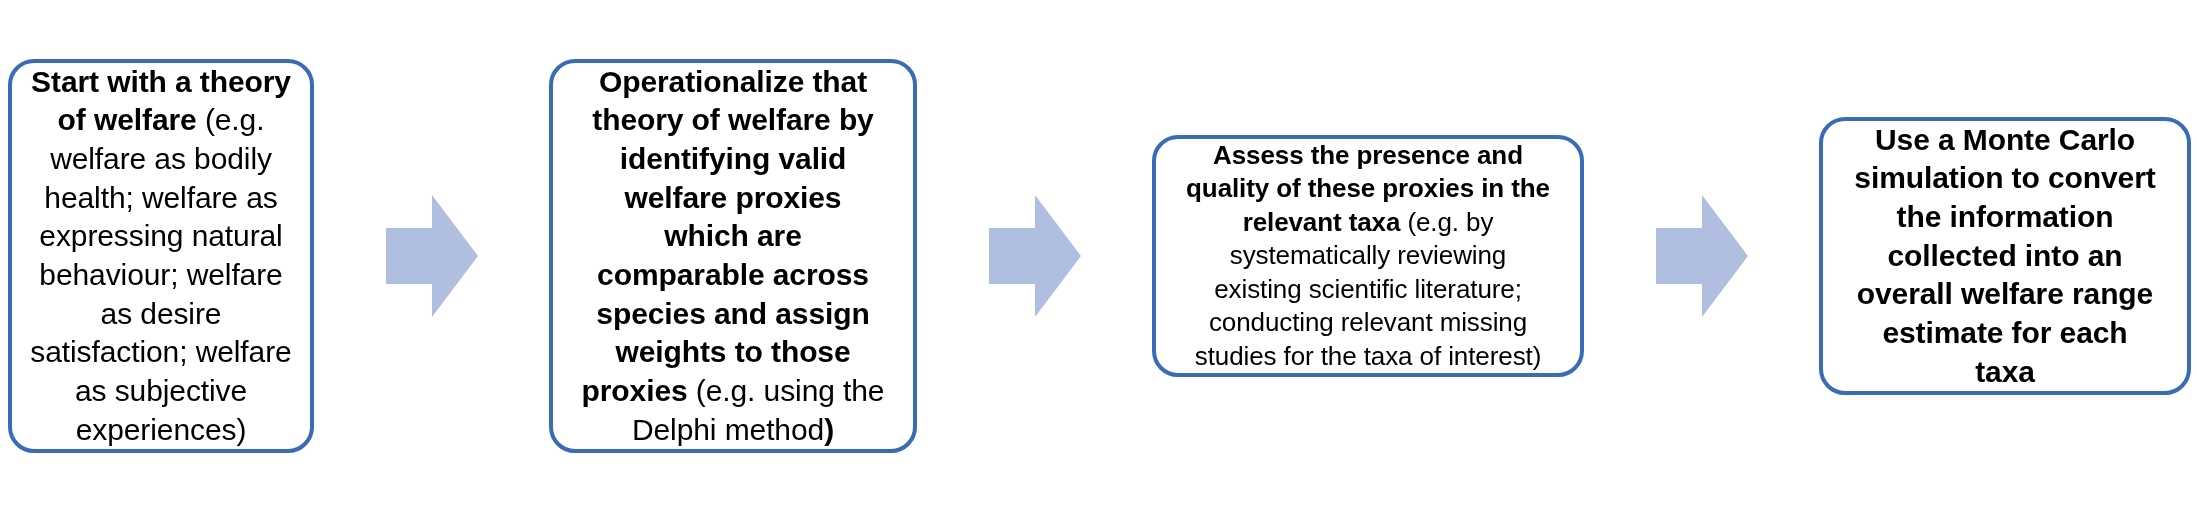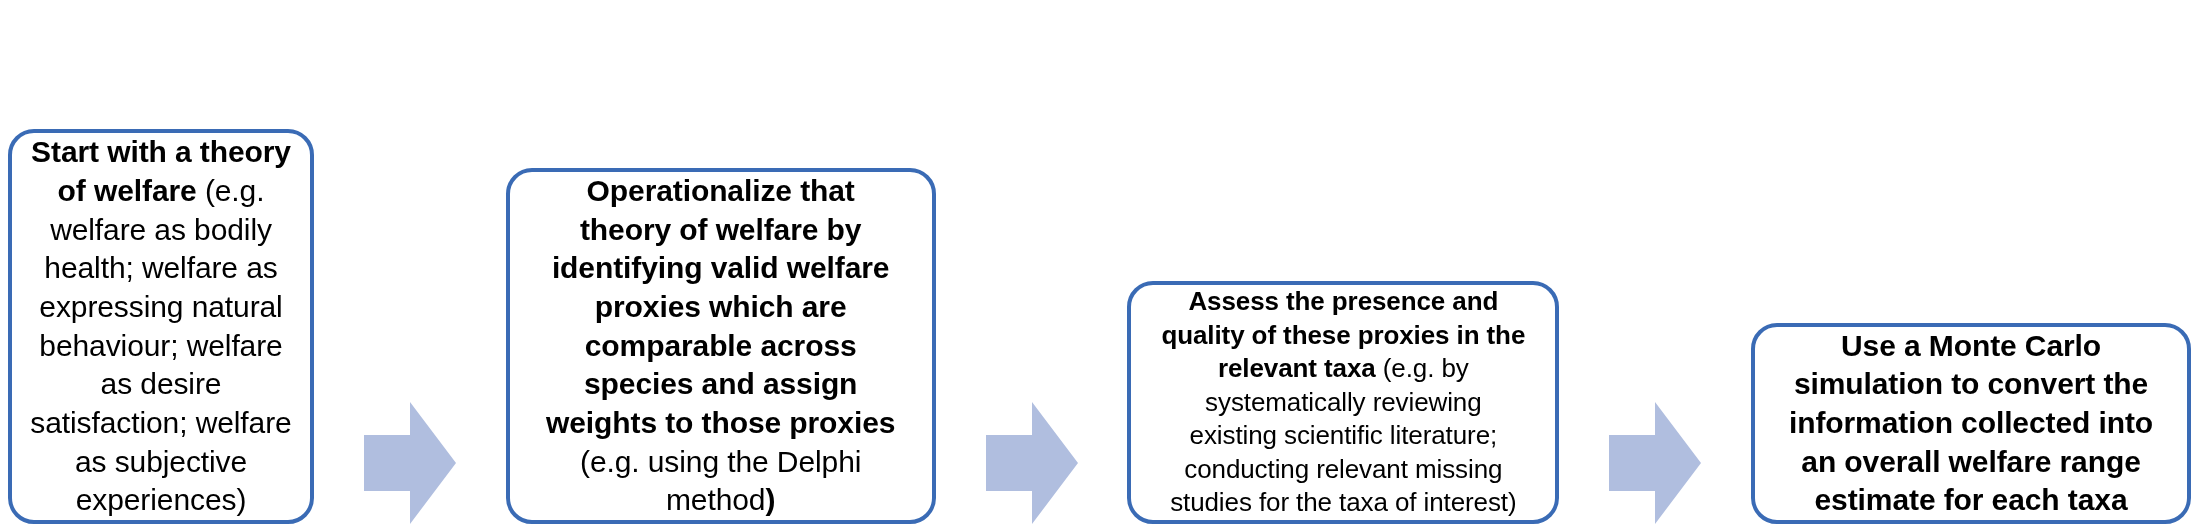--- a/index.html
+++ b/index.html
@@ -18,40 +18,40 @@
     overflow: hidden;
   }
   .flow-row {
     position: absolute;
     left: 0;
     top: 0;
     width: 2197px;
     height: 528px;
     display: flex;
     flex-direction: row;
-    align-items: flex-end;
+    align-items: center;
     box-sizing: border-box;
-    padding: 8px 6px 4px 8px;
+    padding: 8px 6px 24px 8px;
   }
   .step-box {
     flex: 0 0 auto;
     box-sizing: border-box;
     background: #ffffff;
     border: 4px solid #3a6bb5;
     border-radius: 26px;
     display: flex;
     align-items: center;
     justify-content: center;
     text-align: center;
     overflow: hidden;
   }
   .step-box-1 { width: 306px; }
-  .step-box-2 { width: 430px; }
+  .step-box-2 { width: 368px; }
   .step-box-3 { width: 432px; }
-  .step-box-4 { width: 440px; }
+  .step-box-4 { width: 372px; }
 
   .step-text {
     display: block;
     width: 100%;
     box-sizing: border-box;
     padding: 0 14px;
     color: #000000;
     font-size: 30px;
     line-height: 1.29;
     letter-spacing: -0.1px;

